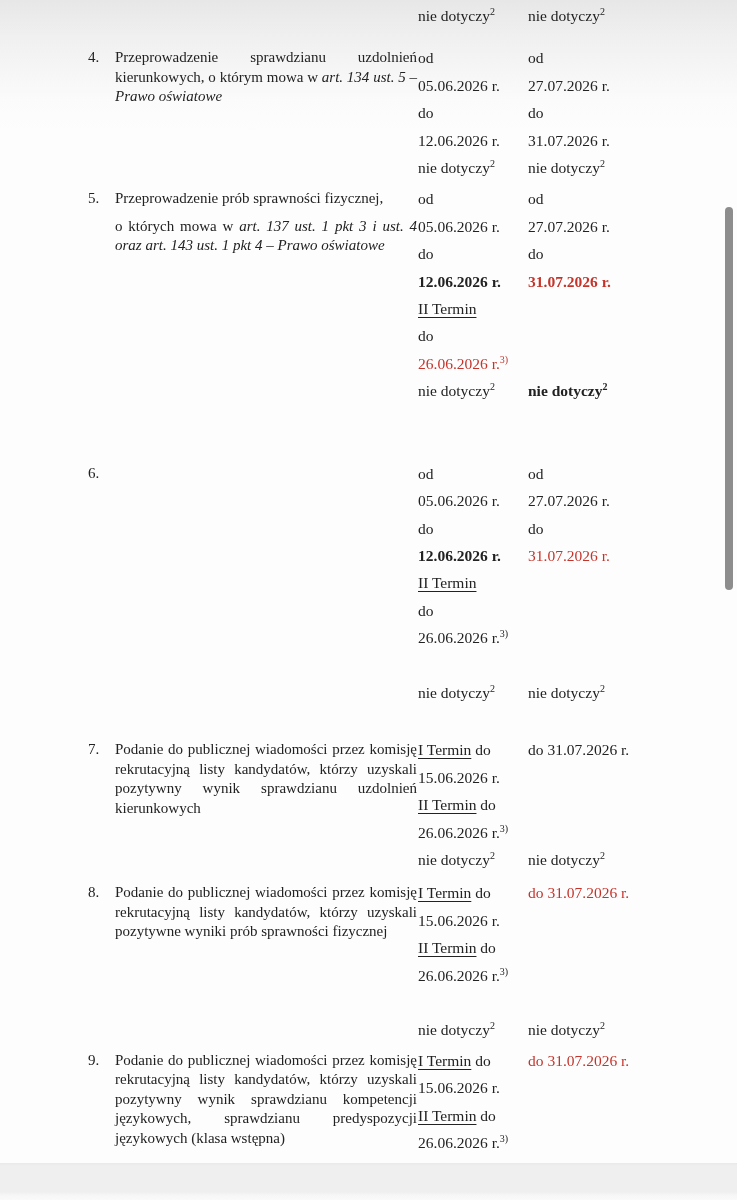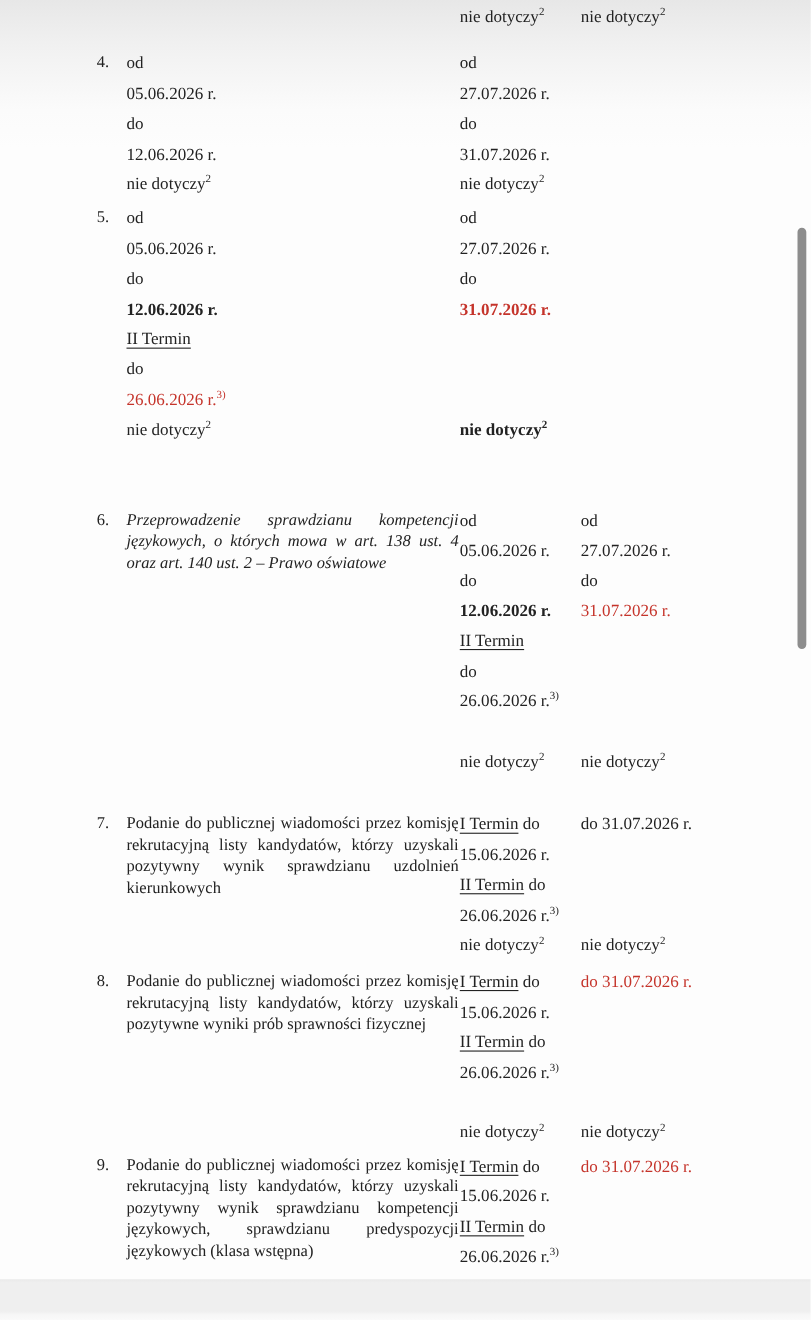--- a/index.html
+++ b/index.html
@@ -52,37 +52,44 @@
         <div class="desc cell"></div>
         <div class="dates cell">
           <div class="dline"><span>nie dotyczy</span><sup>2</sup></div>
         </div>
         <div class="dates cell">
           <div class="dline"><span>nie dotyczy</span><sup>2</sup></div>
         </div>
       </div>
       <div class="row">
         <div class="num cell">4.</div>
+        <div class="desc cell">
+          <div class="para"><span>Przeprowadzenie sprawdzianu uzdolnień kierunkowych, o którym mowa w </span><span class="it">art. 134 ust. 5 – Prawo oświatowe</span></div>
+        </div>
         <div class="dates cell">
           <div class="dline"><span>od</span></div>
           <div class="dline"><span>05.06.2026 r.</span></div>
           <div class="dline"><span>do</span></div>
           <div class="dline"><span>12.06.2026 r.</span></div>
           <div class="dline"><span>nie dotyczy</span><sup>2</sup></div>
         </div>
         <div class="dates cell">
           <div class="dline"><span>od</span></div>
           <div class="dline"><span>27.07.2026 r.</span></div>
           <div class="dline"><span>do</span></div>
           <div class="dline"><span>31.07.2026 r.</span></div>
           <div class="dline"><span>nie dotyczy</span><sup>2</sup></div>
         </div>
       </div>
       <div class="row">
         <div class="num cell">5.</div>
+        <div class="desc cell">
+          <div class="para"><span>Przeprowadzenie prób sprawności fizycznej,</span></div>
+          <div class="para"><span>o których mowa w </span><span class="it">art. 137 ust. 1  pkt 3 i ust. 4 oraz art. 143 ust. 1  pkt 4 – Prawo oświatowe</span></div>
+        </div>
         <div class="dates cell">
           <div class="dline"><span>od</span></div>
           <div class="dline"><span>05.06.2026 r.</span></div>
           <div class="dline"><span>do</span></div>
           <div class="dline b"><span>12.06.2026 r.</span></div>
           <div class="dline"><span class="und">II Termin</span></div>
           <div class="dline"><span>do</span></div>
           <div class="dline r"><span>26.06.2026 r.</span><sup>3)</sup></div>
           <div class="dline"><span>nie dotyczy</span><sup>2</sup></div>
         </div>
@@ -93,21 +100,20 @@
           <div class="dline b r"><span>31.07.2026 r.</span></div>
           <div class="dline">&nbsp;</div>
           <div class="dline">&nbsp;</div>
           <div class="dline">&nbsp;</div>
           <div class="dline b"><span>nie dotyczy</span><sup>2</sup></div>
         </div>
       </div>
       <div class="row">
         <div class="num cell">6.</div>
         <div class="desc cell">
-          <div class="para"><span class="it">Przeprowadzenie sprawdzianu kompetencji językowych, o których mowa w art. 138 ust. 4 oraz art. 140 ust. 2 – Prawo oświatowe</span></div>
         </div>
         <div class="dates cell">
           <div class="dline"><span>od</span></div>
           <div class="dline"><span>05.06.2026 r.</span></div>
           <div class="dline"><span>do</span></div>
           <div class="dline b"><span>12.06.2026 r.</span></div>
           <div class="dline"><span class="und">II Termin</span></div>
           <div class="dline"><span>do</span></div>
           <div class="dline"><span>26.06.2026 r.</span><sup>3)</sup></div>
           <div class="dline">&nbsp;</div>

